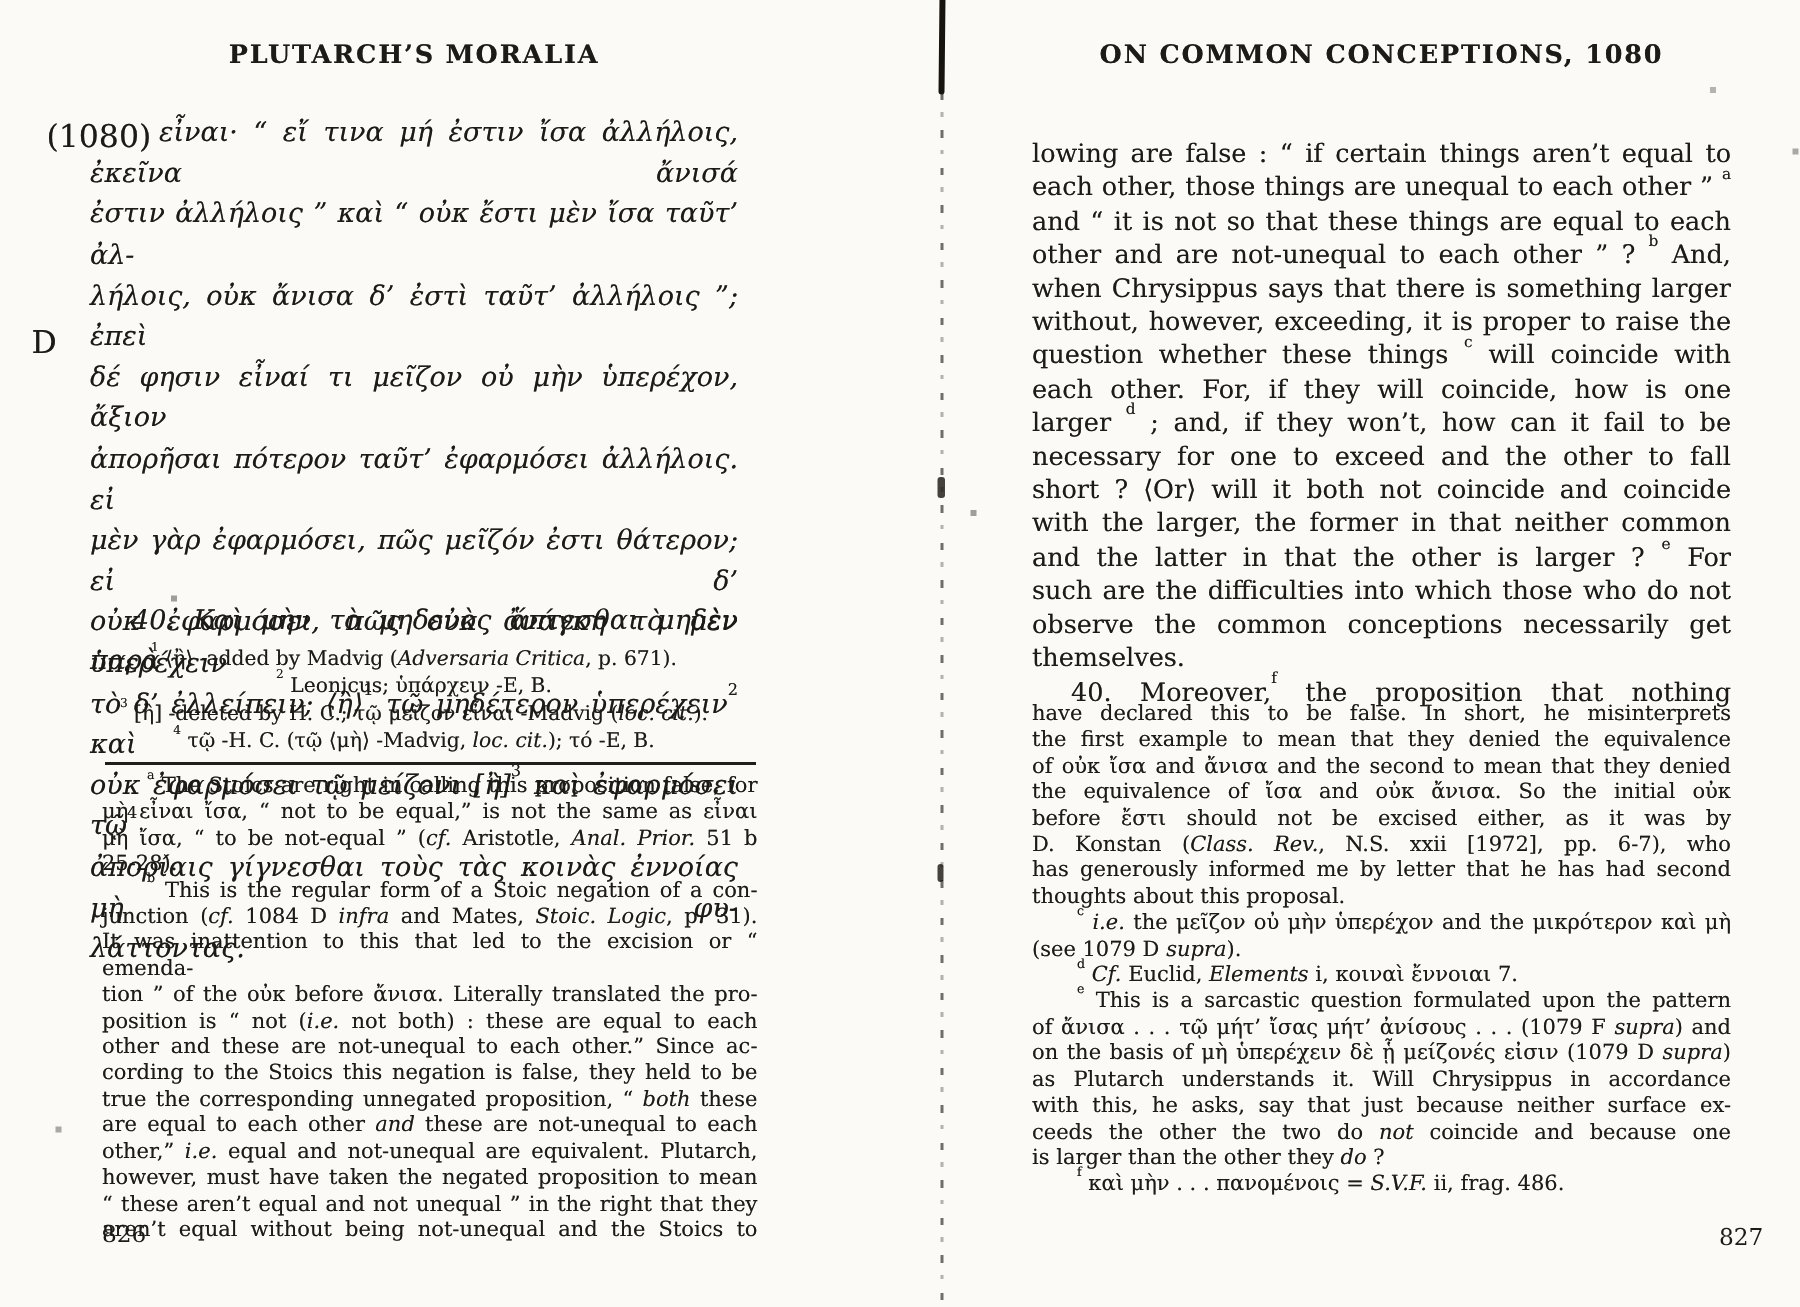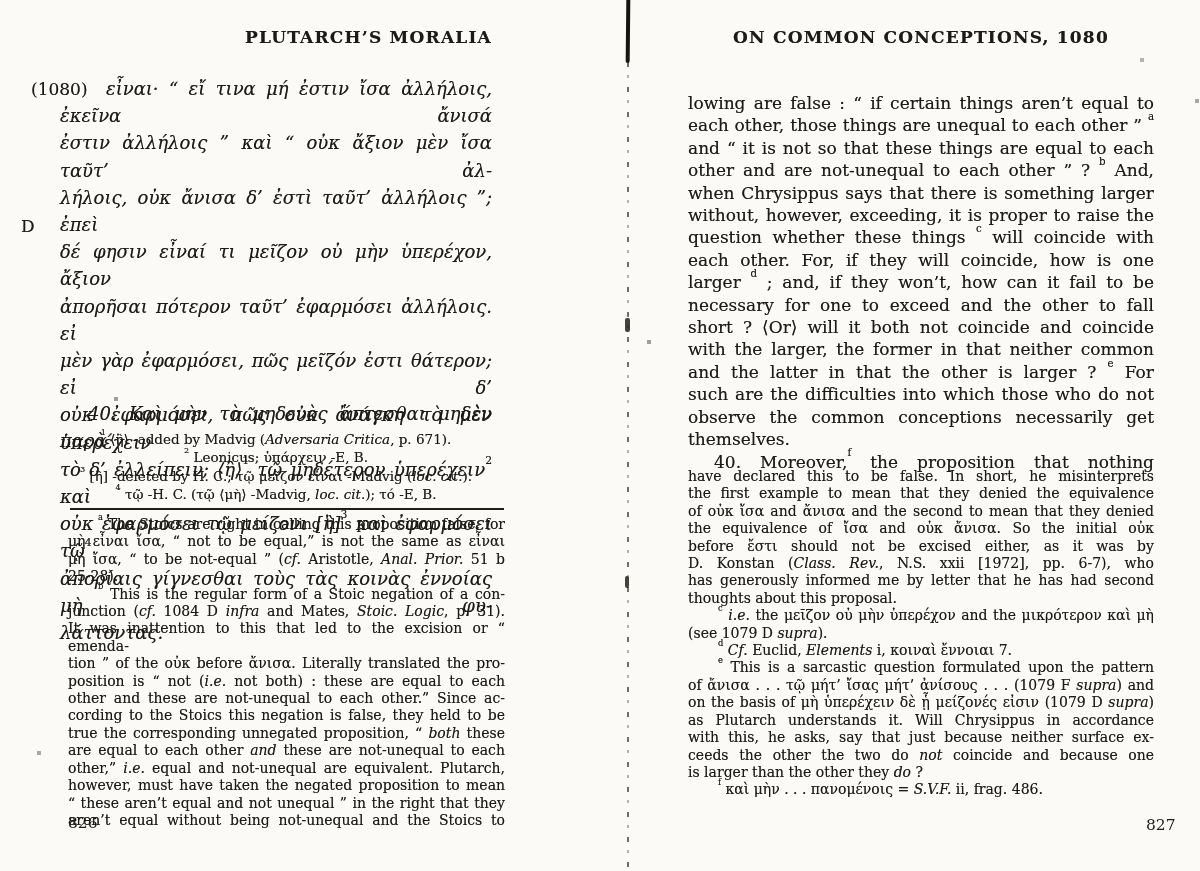--- a/index.html
+++ b/index.html
@@ -9,31 +9,31 @@
     font-family:"DejaVu Serif","DejaVu Sans",serif;
   }
   .pg{position:absolute;top:0;height:871px;}
   #left-page{left:30px;width:480px;}
   #right-page{left:686px;width:514px;}
   .rhead{
     position:absolute;top:27px;text-align:center;
     font-size:17px;letter-spacing:1.2px;font-weight:bold;
     white-space:nowrap;
   }
-  #left-page .rhead{left:30px;width:432px;text-align:right;}
+  #left-page .rhead{left:30px;width:432px;}
   #right-page .rhead{left:2px;width:466px;}
   .jline{text-align:justify;text-align-last:justify;}
   .endp{text-align:center;text-align-last:left;}
   .first{text-indent:14px;margin-left:16px;}
   .gkblock{
     position:absolute;top:75px;left:30px;width:432px;
     font-size:18px;line-height:27.2px;font-style:italic;
   }
   .marginal{
-    position:absolute;font-style:normal;font-size:17px;
+    position:absolute;font-style:normal;font-size:21px;
     line-height:normal;white-space:nowrap;
   }
   #stephanus{left:-29px;top:4px;}
   #sect-d{left:-39px;top:141px;}
   .ind1080{text-indent:46px;}
   .s40{
     position:absolute;top:400px;left:30px;width:432px;
     font-size:18px;line-height:27.2px;font-style:italic;text-indent:28px;
   }
   .apparatus{
@@ -87,21 +87,21 @@
 </head>
 <body>
 
 <div class="pg" id="left-page">
   <div class="rhead">PLUTARCH’S MORALIA</div>
 
   <div class="gkblock">
     <span class="marginal" id="stephanus">(1080)</span>
     <span class="marginal" id="sect-d">D</span>
     <div class="jline ind1080">εἶναι· “ εἴ τινα μή ἐστιν ἴσα ἀλλήλοις, ἐκεῖνα ἄνισά</div>
-    <div class="jline">ἐστιν ἀλλήλοις ” καὶ “ οὐκ ἄξιον μὲν ἴσα ταῦτ’ ἀλ-</div>
+    <div class="jline">ἐστιν ἀλλήλοις ” καὶ “ οὐκ ἔστι μὲν ἴσα ταῦτ’ ἀλ-</div>
     <div class="jline">λήλοις, οὐκ ἄνισα δ’ ἐστὶ ταῦτ’ ἀλλήλοις ”; ἐπεὶ</div>
     <div class="jline">δέ φησιν εἶναί τι μεῖζον οὐ μὴν ὑπερέχον, ἄξιον</div>
     <div class="jline">ἀπορῆσαι πότερον ταῦτ’ ἐφαρμόσει ἀλλήλοις. εἰ</div>
     <div class="jline">μὲν γὰρ ἐφαρμόσει, πῶς μεῖζόν ἐστι θάτερον; εἰ δ’</div>
     <div class="jline">οὐκ ἐφαρμόσει, πῶς οὐκ ἀνάγκη τὸ μὲν ὑπερέχειν</div>
     <div class="jline">τὸ δ’ ἐλλείπειν; ⟨ἢ⟩<sup>1</sup> τῷ μηδέτερον ὑπερέχειν<sup>2</sup> καὶ</div>
     <div class="jline">οὐκ ἐφαρμόσει τῷ μείζονι [ἢ]<sup>3</sup> καὶ ἐφαρμόσει τῷ<sup>4</sup></div>
     <div class="jline">ἀπορίαις γίγνεσθαι τοὺς τὰς κοινὰς ἐννοίας μὴ φυ-</div>
     <div class="jline endp">λάττοντας.</div>
   </div>

